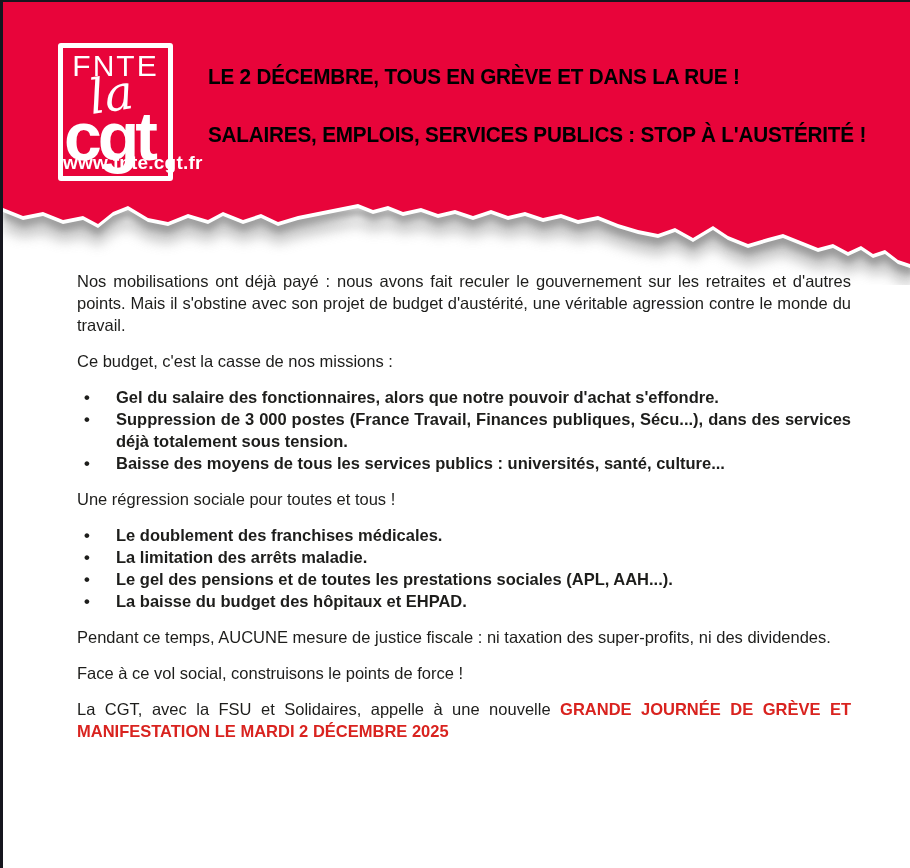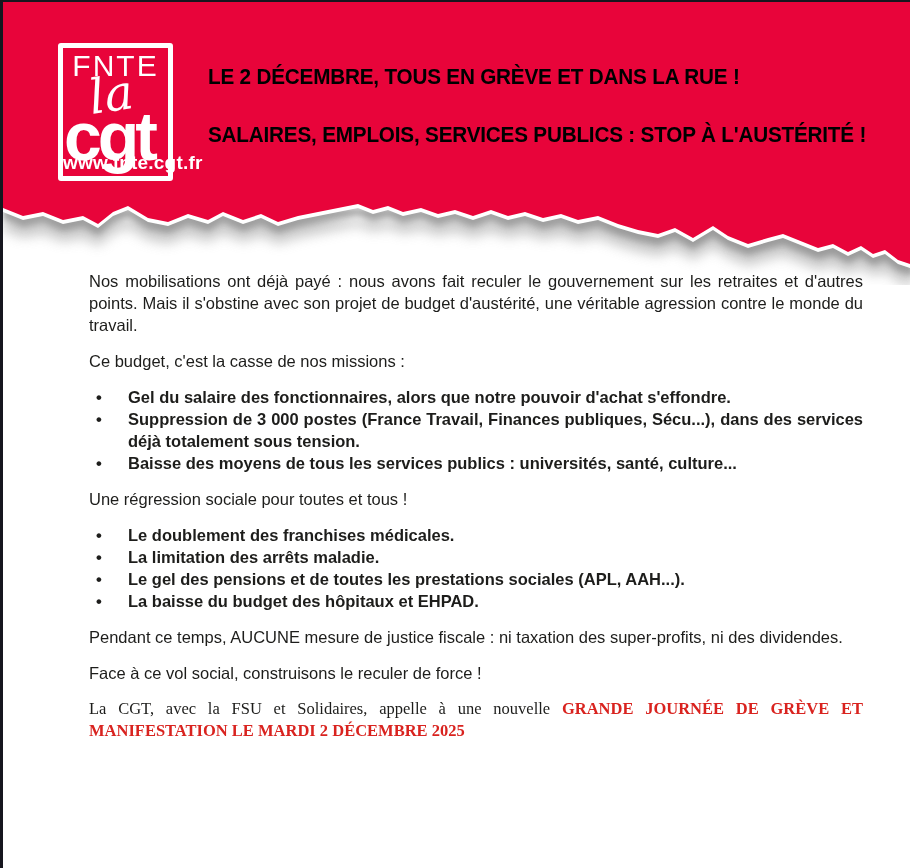--- a/index.html
+++ b/index.html
@@ -96,36 +96,35 @@
   
   .content {
     position: absolute;
     left: 74px;
     top: 268px;
     width: 774px;
     color: var(--body_text);
     font-size: 16.5px;
     line-height: 22px;
     text-align: justify;
-    margin-left: 12px;
   }
   .content p { margin: 0 0 14px 0; }
   .content ul { margin: 0 0 14px 0; padding: 0; list-style: none; }
   .content li { position: relative; padding-left: 39px; font-weight: bold; }
   .content li::before {
     content: "\2022";
     position: absolute;
     left: 7px;
     top: 0;
   }
   .emph {
     color: var(--emphasis_red);
     font-weight: bold;
   }
-  .final-call { margin-bottom: 0 !important; font-family: Liberation Serif, serif; }
+  .final-call { margin-bottom: 0 !important; }
 </style>
 </head>
 <body>
 
 <div class="page">
 
   <div class="banner">
     <div class="logo">
       <div class="logo-fnte">FNTE</div>
       <div class="logo-la">la</div>
@@ -163,17 +162,17 @@
       <li>Baisse des moyens de tous les services publics : universités, santé, culture...</li>
     </ul>
     <p>Une régression sociale pour toutes et tous !</p>
     <ul>
       <li>Le doublement des franchises médicales.</li>
       <li>La limitation des arrêts maladie.</li>
       <li>Le gel des pensions et de toutes les prestations sociales (APL, AAH...).</li>
       <li>La baisse du budget des hôpitaux et EHPAD.</li>
     </ul>
     <p>Pendant ce temps, AUCUNE mesure de justice fiscale : ni taxation des super-profits, ni des dividendes.</p>
-    <p>Face à ce vol social, construisons le reculer de force !</p>
+    <p>Face à ce vol social, construisons le points de force !</p>
     <p class="final-call"><span>La CGT, avec la FSU et Solidaires, appelle à une nouvelle </span><span class="emph">GRANDE JOURNÉE DE  GRÈVE ET MANIFESTATION LE MARDI 2 DÉCEMBRE 2025</span></p>
   </div>
 
 </div>
 
 </body></html>

